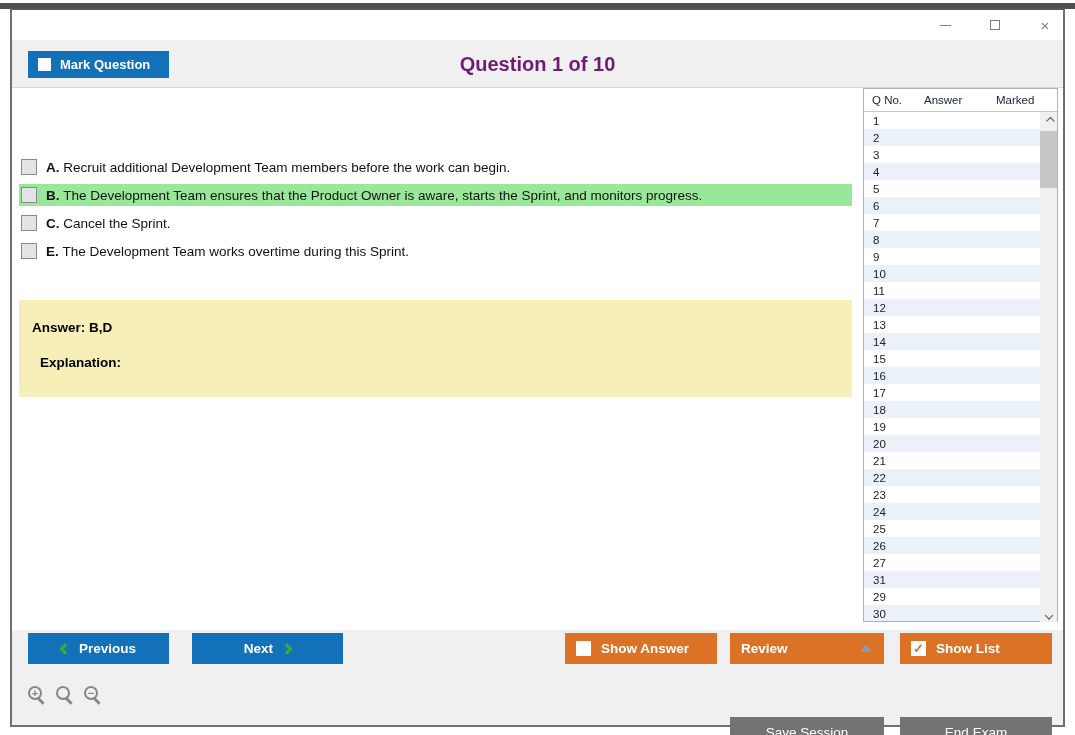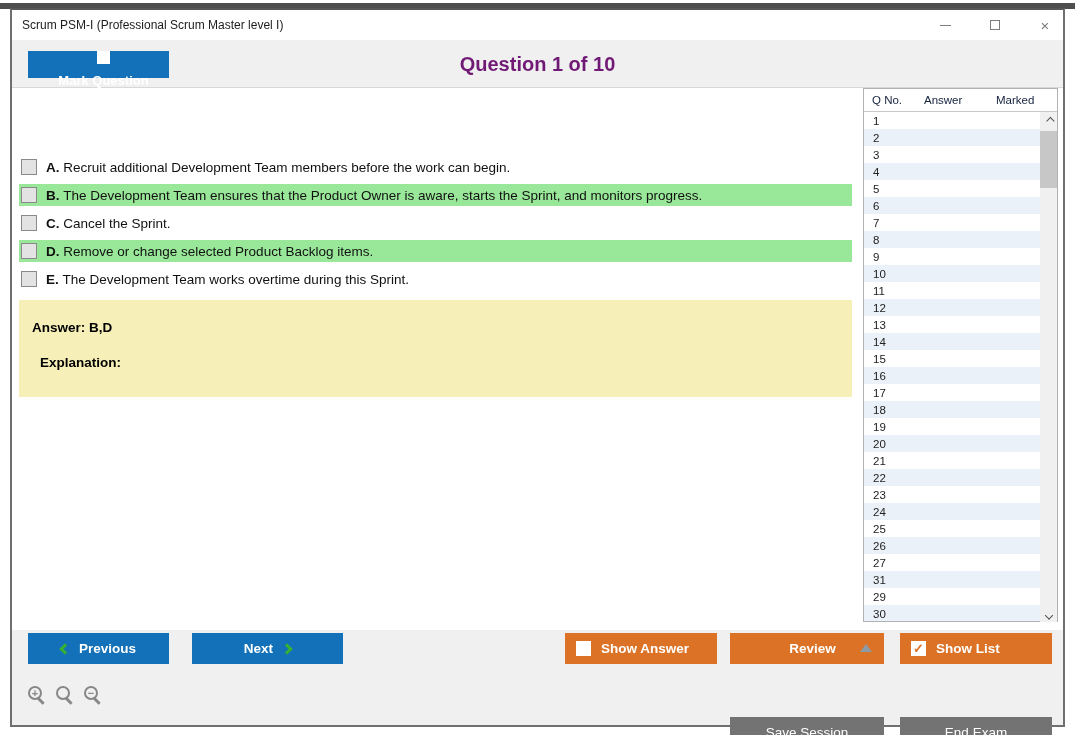--- a/index.html
+++ b/index.html
@@ -16,21 +16,21 @@
   .title-text { position:absolute; left:10px; top:8px; font-size:12px; color:#1c1c1c; }
   .win-controls { position:absolute; right:10px; top:0; height:30px; display:flex; align-items:center; gap:34px; }
   .wc { width:16px; height:16px; display:flex; align-items:center; justify-content:center; color:#7c7c7c; cursor:default; }
   .wc-min i { display:block; width:11px; height:0; border-bottom:1px solid #7c7c7c; }
   .wc-max i { display:block; width:10px; height:10px; border:1px solid #7c7c7c; }
   .wc-close { font-size:15px; line-height:1; }
 
   
   .toolbar { position:absolute; left:0; top:30px; width:100%; height:48px; background:#f0f0f0; border-bottom:1px solid #d8d8d8; }
   .btn-mark { position:absolute; left:16px; top:11px; width:141px; height:27px; background:#1271b8; color:#fff;
-              display:flex; align-items:center; gap:9px; padding-left:10px; font-size:13px; font-weight:bold; cursor:pointer;flex-direction:column; }
+              display:flex; align-items:center; gap:9px; padding-left:10px; font-size:13px; font-weight:bold; cursor:pointer; }
   .cb-white { width:13px; height:13px; background:#fff; display:inline-block; flex:0 0 auto; }
   .q-counter { position:absolute; left:0; top:0; width:100%; height:48px; display:flex; align-items:center; justify-content:center;
                font-size:20px; font-weight:bold; color:#701a75; }
 
   
   .question-text { position:absolute; left:7px; top:90px; width:840px; font-size:13.5px; color:#111; line-height:19px; }
 
   .options { position:absolute; left:7px; top:146px; width:833px; }
   .opt { display:flex; align-items:center; height:22px; margin-bottom:6px; padding-left:2px; }
   .opt.hl { background:#99e899; }
@@ -62,21 +62,21 @@
   
   .footer { position:absolute; left:0; top:620px; width:100%; height:95px; background:#f0f0f0; }
   .fbtn { position:absolute; height:31px; display:flex; align-items:center; justify-content:center; gap:10px;
           color:#fff; font-size:13.5px; font-weight:bold; cursor:pointer; }
   .blue { background:#1271b8; }
   .orange { background:#dc7226; }
   .navy { background:#737373; font-weight:normal;margin-top:40px; }
   .btn-prev { left:16px; top:3px; width:141px; }
   .btn-next { left:180px; top:3px; width:151px; }
   .btn-show-answer { left:553px; top:3px; width:152px; justify-content:flex-start; padding-left:11px; }
-  .btn-review { left:718px; top:3px; width:154px; justify-content:center; padding-left:11px; }
+  .btn-review { left:718px; top:3px; width:154px; justify-content:flex-start; padding-left:11px; }
   .btn-show-list { left:888px; top:3px; width:152px; justify-content:flex-start; padding-left:11px; }
   .btn-save { left:718px; top:47px; width:154px; height:30px; }
   .btn-end { left:888px; top:47px; width:152px; height:30px; }
   .gchev { width:8px; height:8px; display:inline-block; }
   .gchev-left  { border-left:3px solid #37b034; border-bottom:3px solid #37b034; transform:rotate(45deg); }
   .gchev-right { border-right:3px solid #37b034; border-top:3px solid #37b034; transform:rotate(45deg); }
   .cb15 { width:15px; height:15px; background:#fff; display:flex; align-items:center; justify-content:center; flex:0 0 auto; }
   .cb15 .tick { color:#dc7226; font-size:13px; font-weight:bold; line-height:1; }
   .rev-arrow { position:absolute; right:12px; top:11px; width:0; height:0;
                border-left:6px solid transparent; border-right:6px solid transparent; border-bottom:8px solid #8c9ba6; }
@@ -89,21 +89,20 @@
   .mag .handle { position:absolute; left:11px; top:11px; width:8px; height:3px; background:#878787; transform:rotate(45deg); transform-origin:0 0; }
 </style>
 </head>
 <body>
 
 <div class="top-strip"></div>
 
 <div class="window">
 
   <div class="titlebar">
-    <span class="title-text">Scrum PSM-I (Professional Scrum Master level I)</span>
     <div class="win-controls">
       <span class="wc wc-min">
           <i></i>
         </span>
       <span class="wc wc-max">
           <i></i>
         </span>
       <span class="wc wc-close">×</span>
     </div>
   </div>
@@ -122,24 +121,20 @@
         <span class="optbox"></span>
         <span class="opttext"><b>A. </b>Recruit additional Development Team members before the work can begin.</span>
       </div>
       <div class="opt hl">
         <span class="optbox"></span>
         <span class="opttext"><b>B. </b>The Development Team ensures that the Product Owner is aware, starts the Sprint, and monitors progress.</span>
       </div>
       <div class="opt">
         <span class="optbox"></span>
         <span class="opttext"><b>C. </b>Cancel the Sprint.</span>
-      </div>
-      <div class="opt hl">
-        <span class="optbox"></span>
-        <span class="opttext"><b>D. </b>Remove or change selected Product Backlog items.</span>
       </div>
       <div class="opt">
         <span class="optbox"></span>
         <span class="opttext"><b>E. </b>The Development Team works overtime during this Sprint.</span>
       </div>
     </div>
 
   <div class="answer-panel">
     <div class="answer-line">Answer: B,D</div>
     <div class="explanation-line">Explanation:</div>

